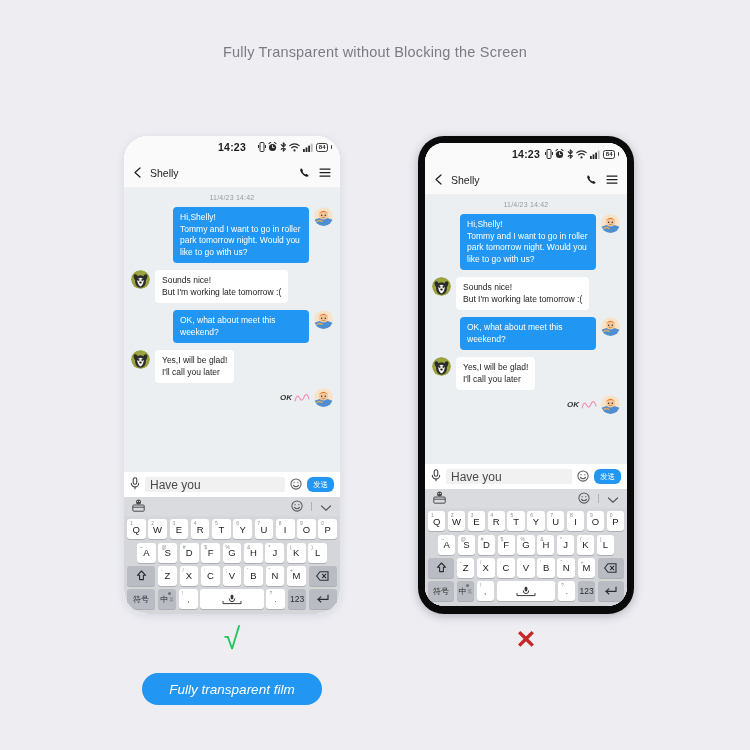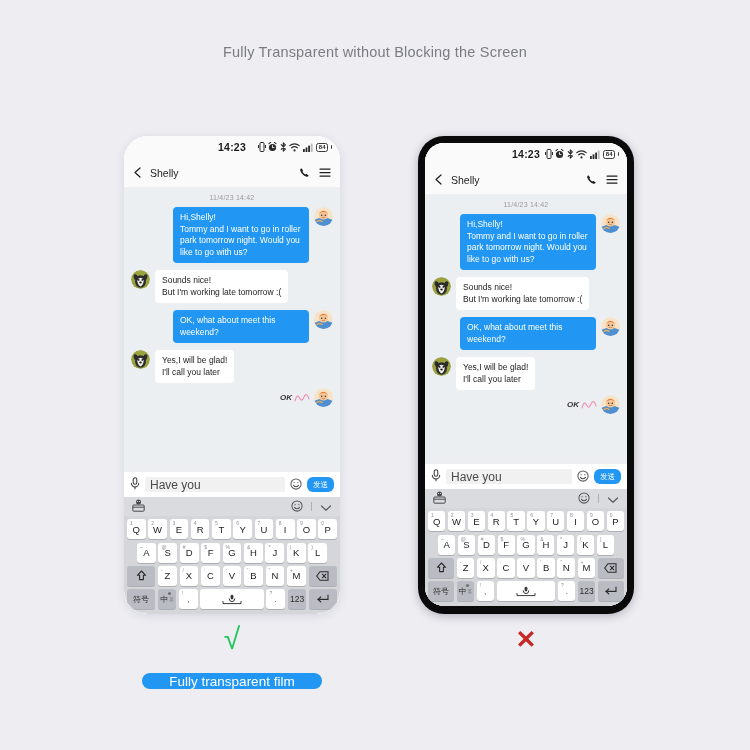--- a/index.html
+++ b/index.html
@@ -153,23 +153,23 @@
   .dot-red { position:absolute; top:3px; right:5px; width:3px; height:3px; border-radius:50%; background:#6e7176; }
 
   
   .mark { position:absolute; width:216px; text-align:center; top:624px; height:34px; }
   .mark.left { left:124px; }
   .mark.right { left:418px; }
   .mark .check { font-size:30px; color:#22c55e; line-height:30px; font-weight:400; }
   .mark .cross { font-size:25px; color:#c62828; line-height:30px; font-weight:700; }
 
   .pill {
-    position:absolute; top:673px; width:180px; height:16px;
+    position:absolute; top:673px; width:180px; height:32px;
     border-radius:16px; display:flex; align-items:center; justify-content:center;
-    font-size:13.5px; color:#fff;
+    font-size:13.5px; color:#fff;font-style:italic;
   }
   .pill.left  { left:142px; background:#2196f3; }
   .pill.right { left:436px; background:#9e9e9e; }
 </style>
 </head>
 <body style="background: rgb(238, 237, 242);">
 
 <div class="page">
 
   <div class="hdr">

